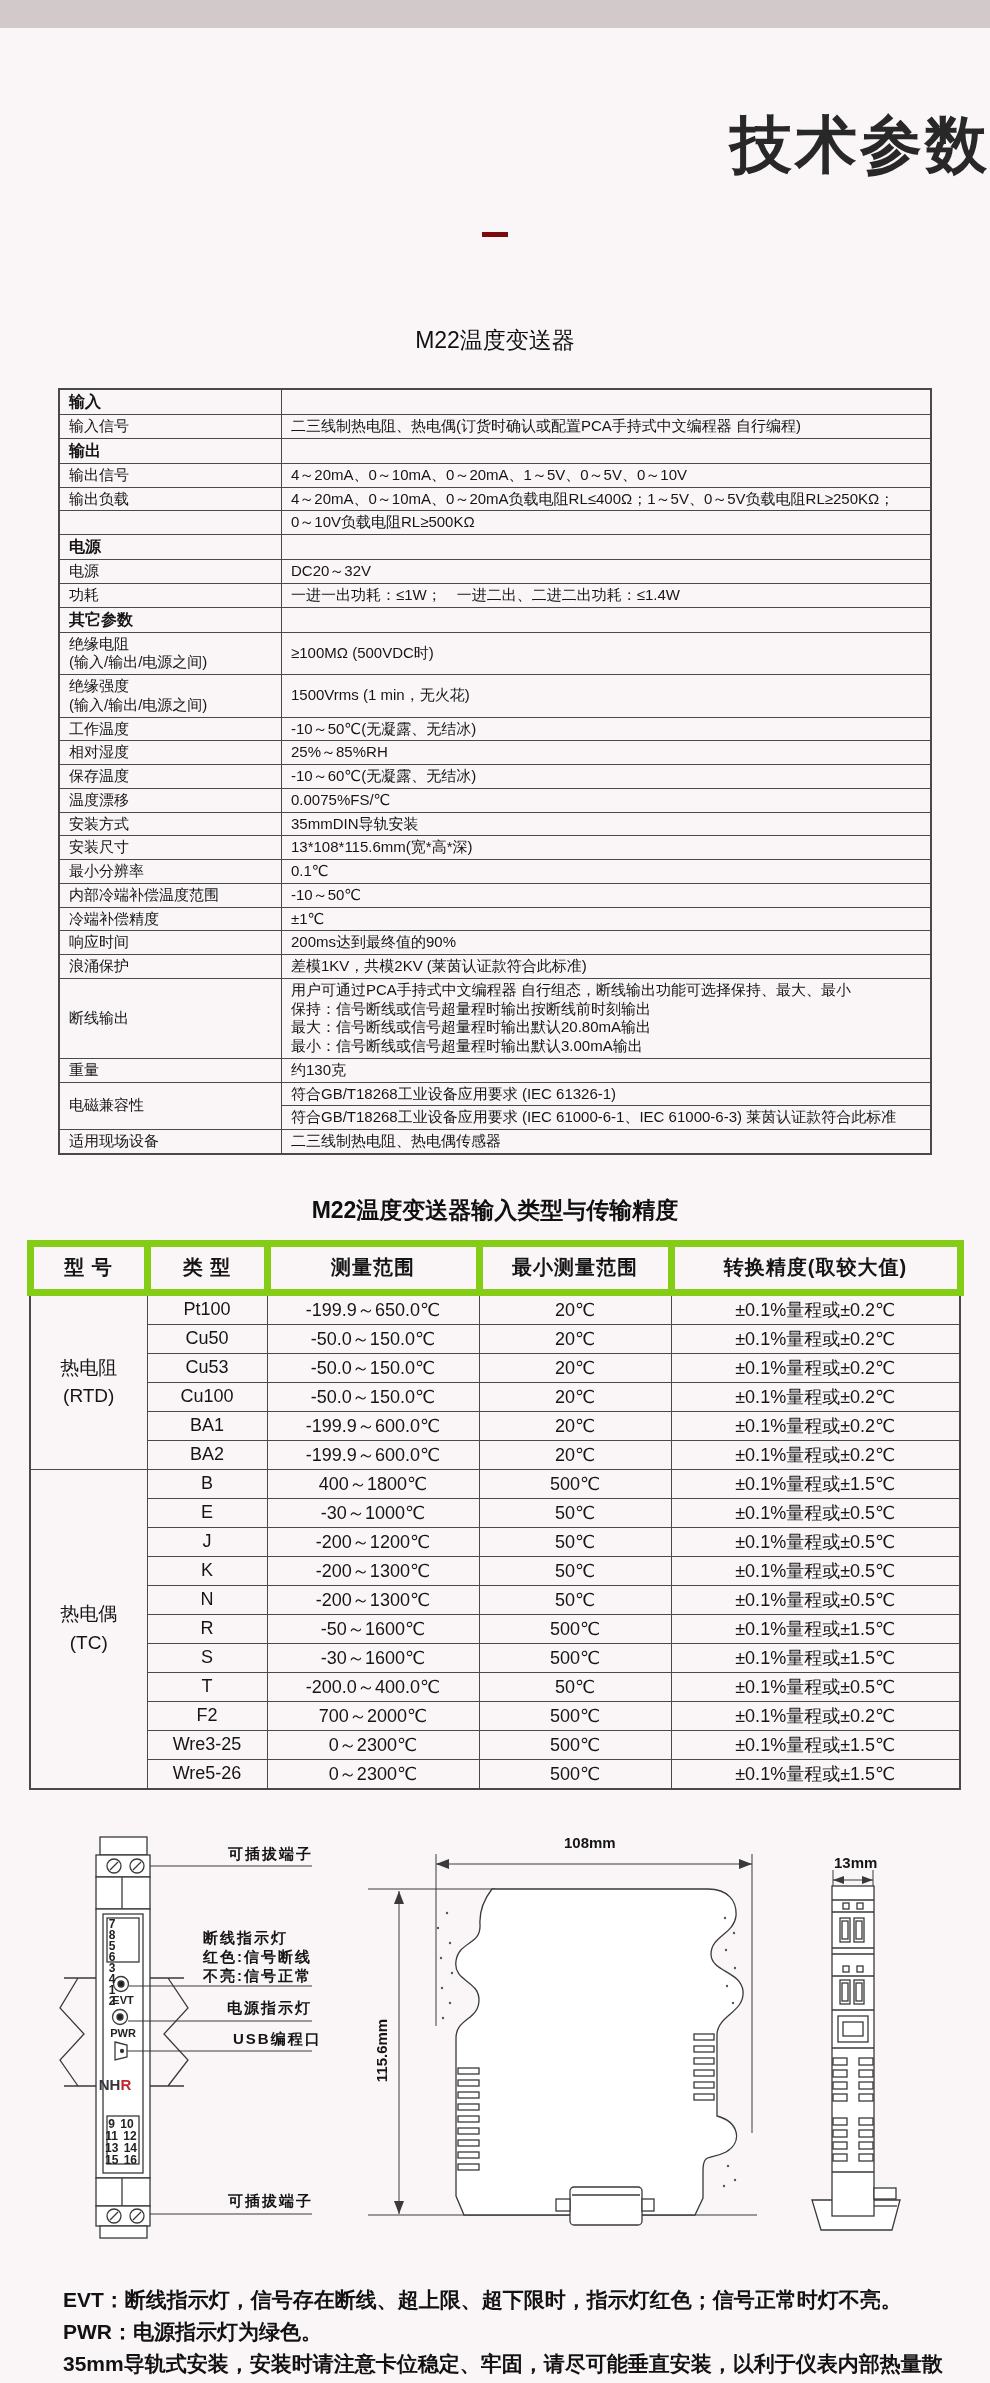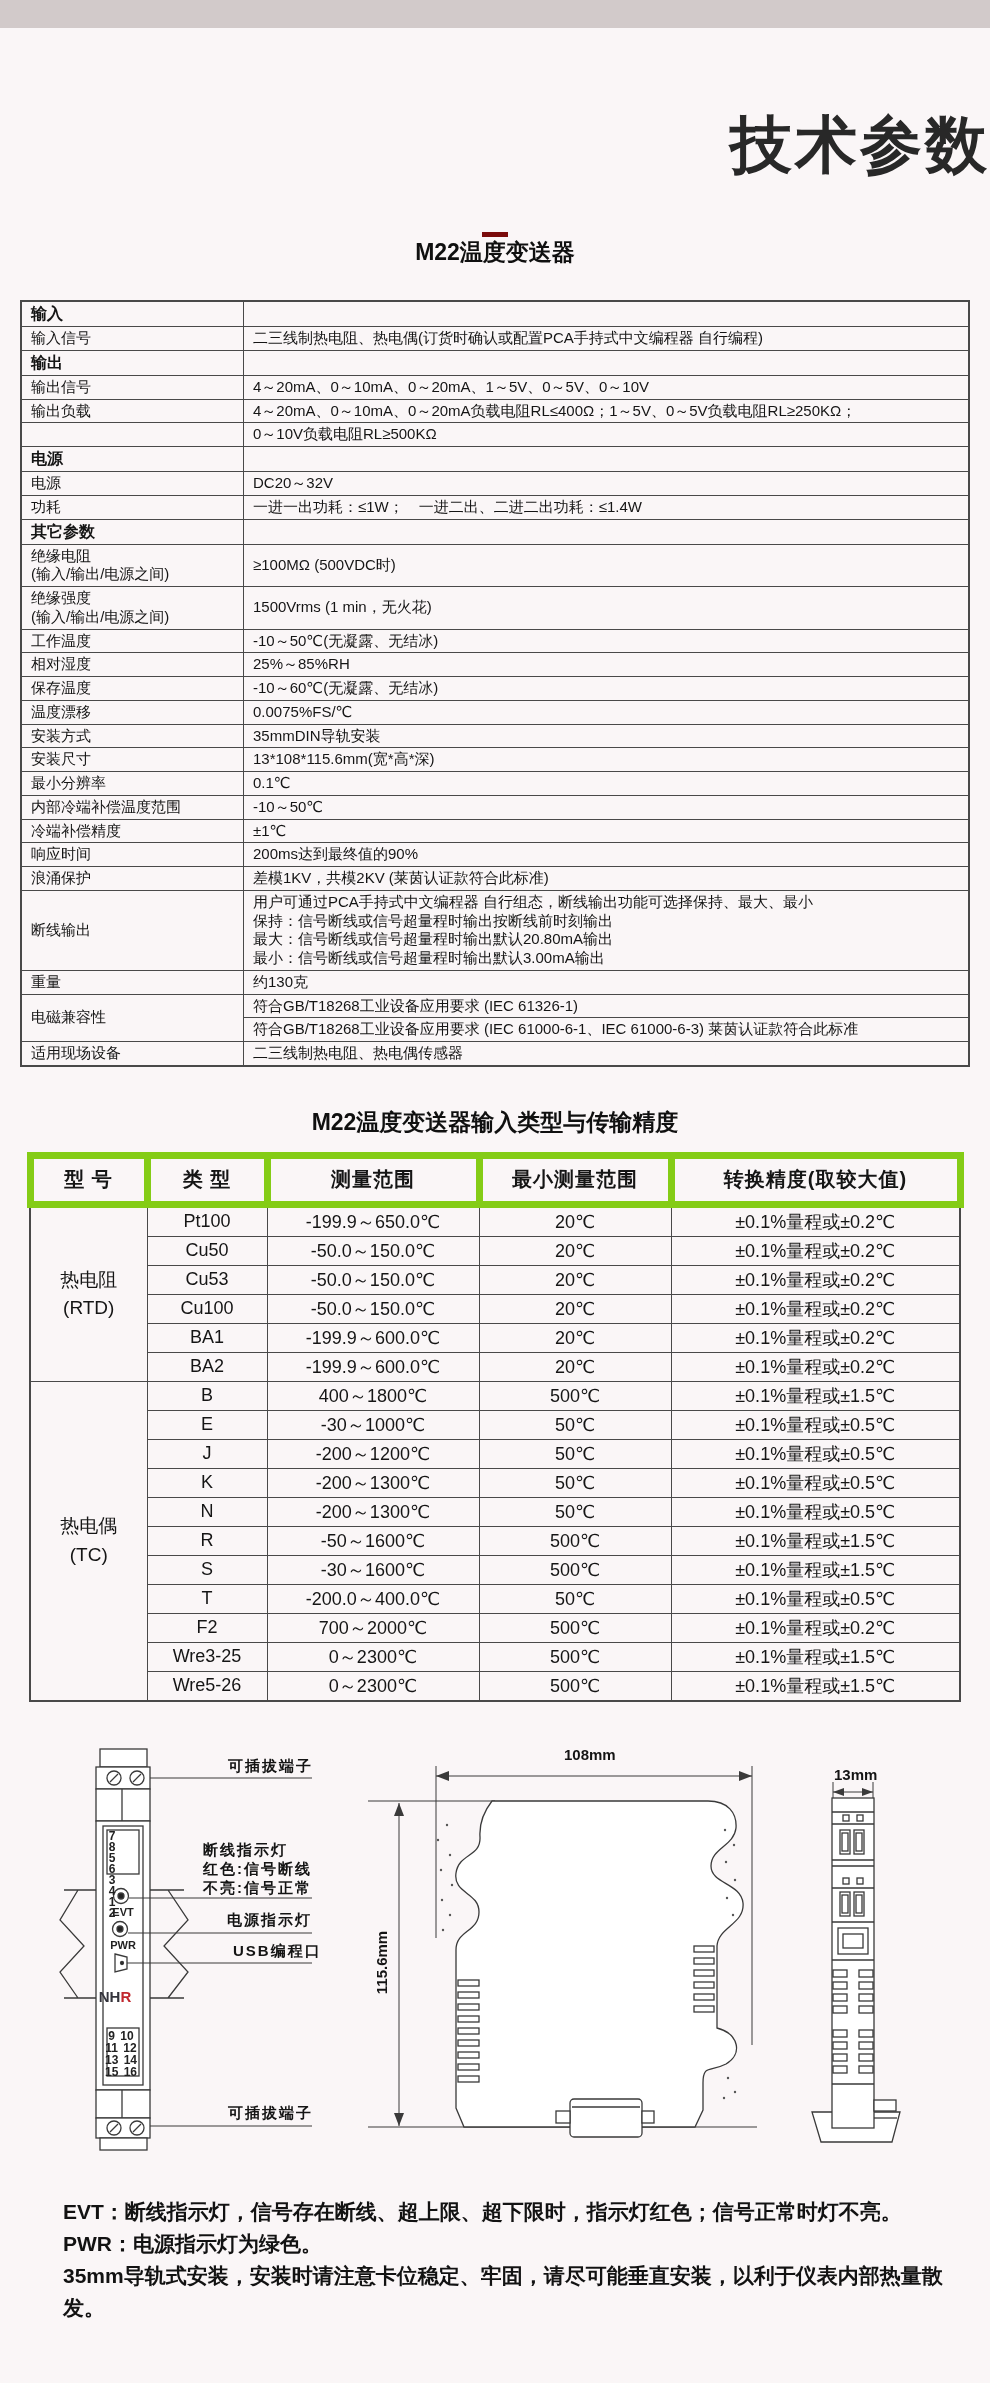--- a/index.html
+++ b/index.html
@@ -7,24 +7,24 @@
     width:990px;height:2383px;position:relative;overflow:hidden;
     background:#FAF6F7;color:#1c1c1c;
     font-family:"Liberation Sans","DejaVu Sans",sans-serif;
   }
   .top-band{height:28px;background:#D2CACA}
   .main-title{
     margin-top:86px;text-align:right;font-size:62px;font-weight:900;
     color:#282828;letter-spacing:3px;line-height:1;
   }
   .red-dash{width:26px;height:5px;background:#7A0B0B;margin:56px auto 0}
-  .sub-title{text-align:center;font-size:23px;font-weight:700;color:#101010}
+  .sub-title{margin-top:88px;text-align:center;font-size:23px;font-weight:400;color:#101010}
 
   table{border-collapse:collapse;table-layout:fixed}
-  .t1{width:950px;margin:32px auto 0;font-size:15px;line-height:1.25;color:#151515;border:2px solid #494949}
+  .t1{width:874px;margin:32px auto 0;font-size:15px;line-height:1.25;color:#151515;border:2px solid #494949}
   .t1 td{border:1px solid #494949;padding:2px 9px;vertical-align:middle;white-space:pre-line;word-wrap:break-word}
   .t1 td.lbl{width:203px}
   .t1 tr.sec td{font-weight:700;font-size:16px}
 
   .t2-title{margin-top:40px;text-align:center;font-size:23px;font-weight:700;color:#101010}
   .t2{width:930px;margin:14px auto 0;font-size:18px;color:#151515;text-align:center;border:2px solid #494949}
   .t2 th{border:7px solid #84cc16;height:40px;font-size:20px;font-weight:700;letter-spacing:1px}
   .t2 td{border:1px solid #494949;height:28px;white-space:pre-line;padding:0 4px}
   .t2 td.model{font-size:19px;line-height:1.5}
 

